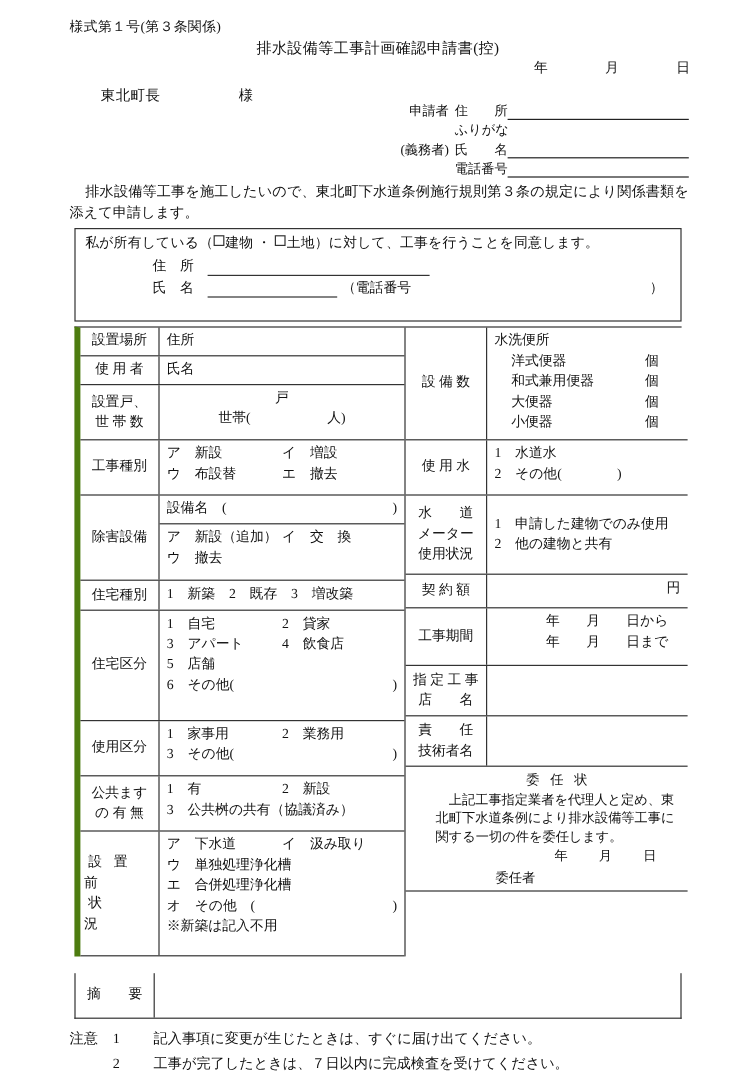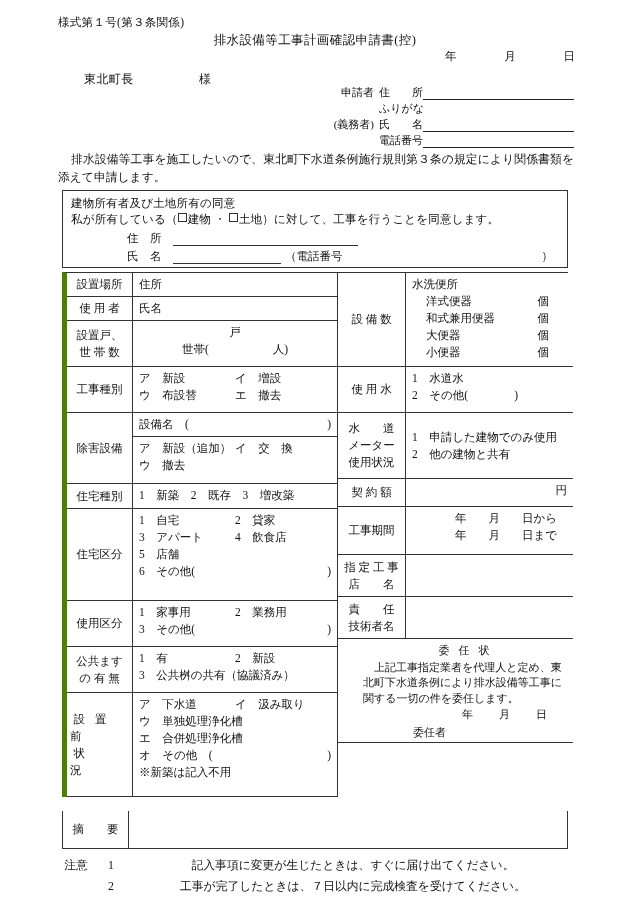--- a/index.html
+++ b/index.html
@@ -245,21 +245,20 @@
   }
   .sum .tlab { width: 66px; border-right: 1px solid #333; }
 
   
   .notes {
     position: absolute;
     left: 58px;
     width: 520px;
     font-size: 11.8px;
     line-height: 21px;
-    text-align: center;
   }
   .note-row { display: flex; }
   .note-head { width: 36px; flex: none; }
   .note-no { width: 34px; flex: none; }
   .note-txt { flex: 1; }
   .note-row.sub .note-head { visibility: hidden; }
 </style>
 </head>
 <body>
 
@@ -298,21 +297,20 @@
     <div class="ap-row">
       <span class="ap-lab"></span>
       <span class="ap-key plain">電話番号</span>
       <span class="ap-line"></span>
     </div>
   </div>
 
   <div class="body-para"><span class="indent"></span><span>排水設備等工事を施工したいので、東北町下水道条例施行規則第３条の規定により関係書類を添えて申請します。</span></div>
 
   <div class="consent">
-    <div class="consent-l1">建物所有者及び土地所有の同意</div>
     <div class="consent-l2">
       <span>私が所有している（</span><span class="cbox"></span><span>建物</span>
       <span>・</span>
       <span class="cbox"></span><span>土地</span><span>）に対して、工事を行うことを同意します。</span>
     </div>
     <div class="consent-f">
       <span class="cf-key">住　所</span>
       <span class="cf-line-a"></span>
     </div>
     <div class="consent-f">

